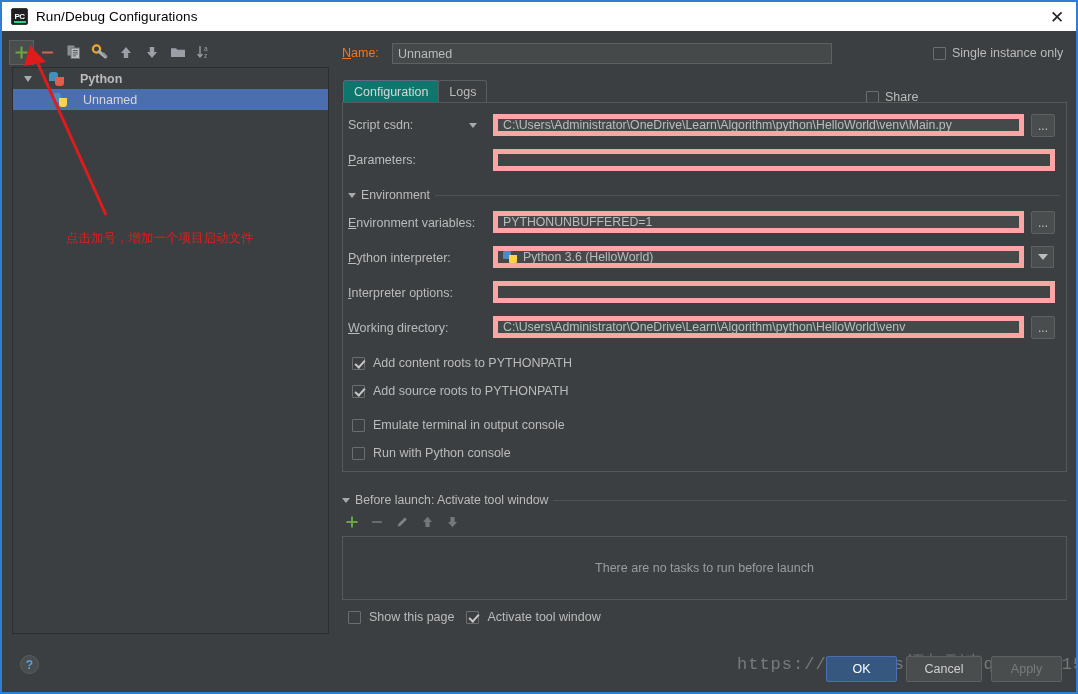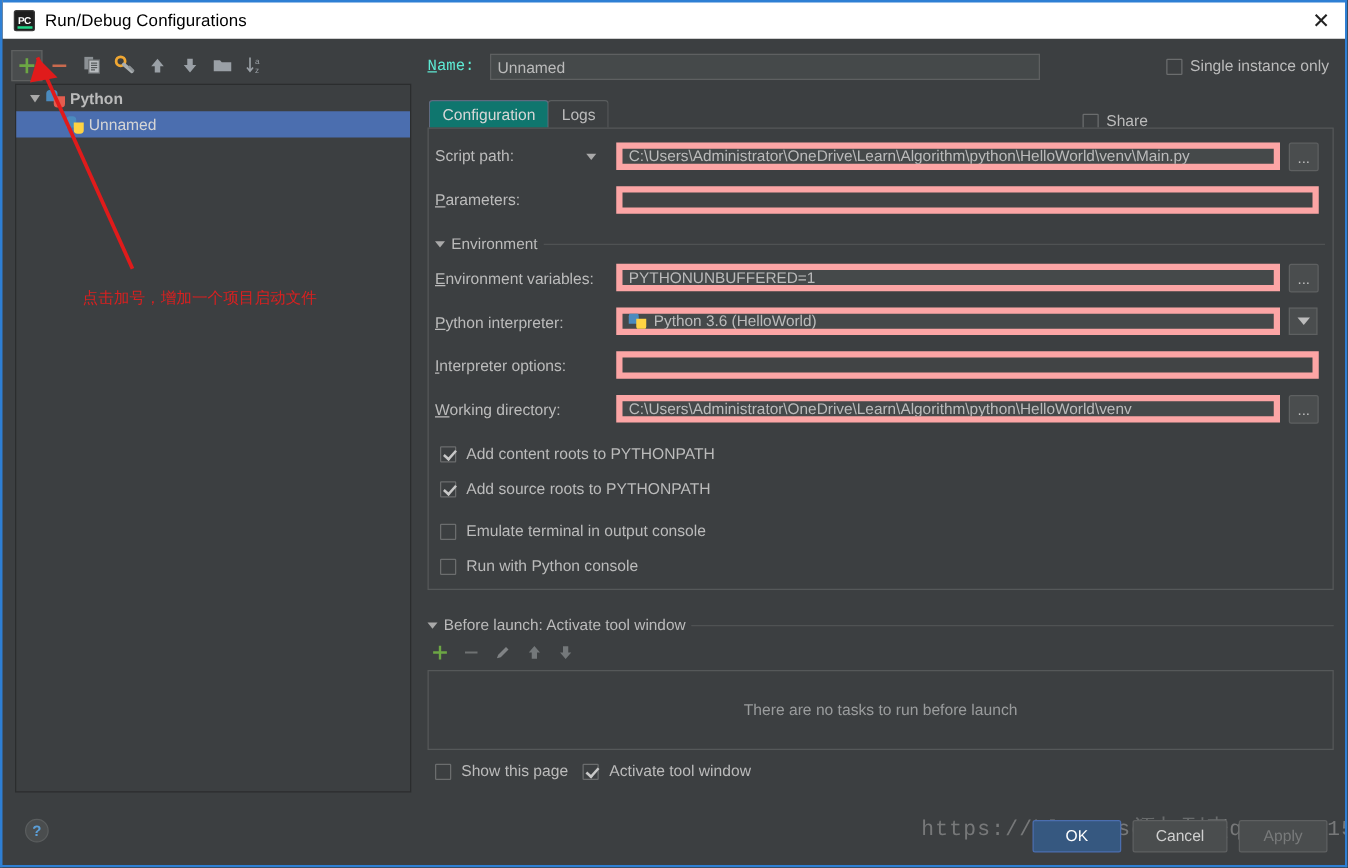--- a/index.html
+++ b/index.html
@@ -72,20 +72,21 @@
     position: absolute; left: 10px; top: 67px;
     width: 317px; height: 567px;
     background: #3c3f41;
     border: 1px solid #2b2d2e;
   }
   .tree-row {
     position: relative; height: 21px;
     display: flex; align-items: center;
     font-size: 12.5px; color: #bbbbbb;
     cursor: pointer;
+    gap: 12px;
   }
   .tree-row.selected { background: #4b6eaf; color: #d6d6d6; }
   .tri {
     width: 18px; height: 21px; display: flex;
     align-items: center; justify-content: center; flex: none;
   }
   .tri-down, .tri-right {
     width: 0; height: 0;
   }
   .tri-down { border-left: 4.5px solid transparent; border-right: 4.5px solid transparent; border-top: 6px solid #a9a9a9; }
@@ -139,21 +140,21 @@
     font-size: 12.5px; color: #d92020;
     font-family: "DejaVu Sans", sans-serif;
     white-space: nowrap;
     pointer-events: none;
   }
   #arrow-svg { position: absolute; left: 0; top: 0; pointer-events: none; }
 
   
   #name-label {
     position: absolute; left: 340px; top: 46px;
-    font-size: 12.5px; color: #5eead4; font-family: Liberation Mono, monospace;
+    font-size: 12.5px; color: #f97316;
   }
   #name-label u { text-decoration: underline; }
   #name-input {
     position: absolute; left: 390px; top: 43px;
     width: 440px; height: 21px;
     background: #45494a; border: 1px solid #5e6061;
     color: #bbbbbb; font-size: 12.5px;
     padding: 0 5px; font-family: "Liberation Sans", sans-serif;
   }
   .topcheck {
@@ -400,21 +401,21 @@
     <span>Single instance only</span>
   </div>
 
   <div id="tabs">
     <div class="tab active">Configuration</div>
     <div class="tab">Logs</div>
   </div>
 
   <div id="config-panel"></div>
 
-  <div class="fld-label" style="left:346px; top:118px;">Script path:</div>
+  <div class="fld-label" style="left:346px; top:118px;">Script csdn:</div>
   <div class="dropdown-arrow" style="left:461px; top:117px; width:20px; height:16px; background:transparent; border:none;">
     <span class="caret-small"></span>
   </div>
   <div class="txtbox" style="left:491px; top:114px; width:531px;">C:\Users\Administrator\OneDrive\Learn\Algorithm\python\HelloWorld\venv\Main.py</div>
   <div class="sqbtn" style="left:1029px; top:114px;">...</div>
 
   <div class="fld-label" style="left:346px; top:153px;"><u>P</u>arameters:</div>
   <div class="txtbox empty" style="left:491px; top:149px; width:562px;"></div>
 
   <div id="env-section">

